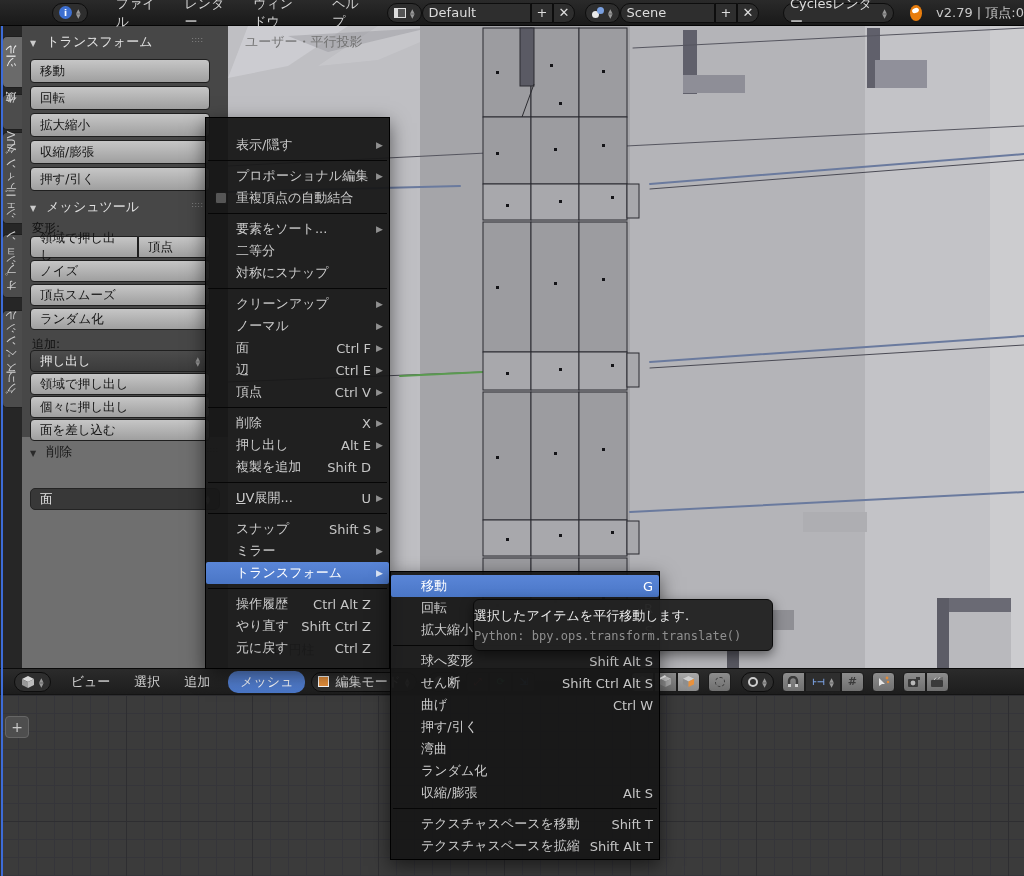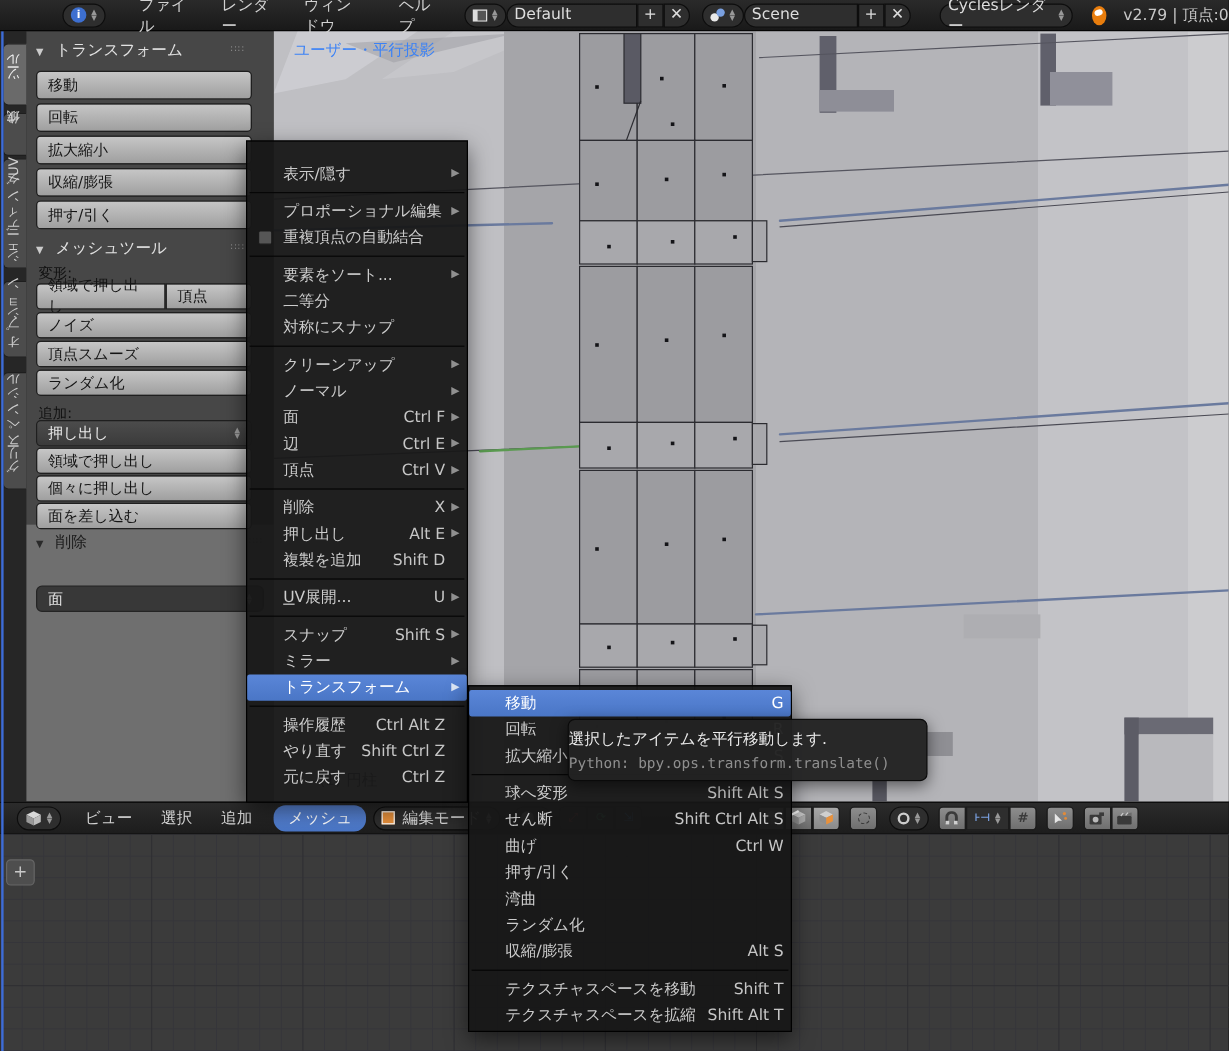--- a/index.html
+++ b/index.html
@@ -47,21 +47,21 @@
   .plabel { position:absolute; color:#111111; font-size:12px; }
   .btn { position:absolute; left:30px; width:180px; height:24px;
     background:linear-gradient(#c6c6c6,#9f9f9f); border:1px solid #1f1f1f; border-radius:4px;
     color:#141414; font-size:12.5px; display:flex; align-items:center; padding:0 9px; }
   .btn.dark { background:linear-gradient(#4c4c4c,#3b3b3b); color:#e9e9e9; justify-content:space-between; }
   .dd { position:absolute; background:#383838; border:1px solid #242424; border-radius:5px;
     color:#e4e4e4; font-size:12.5px; display:flex; align-items:center; justify-content:space-between; padding:0 9px; }
 
   
   .vp { left:228px; top:26px; width:796px; height:642px; z-index:1; background:#bfbfc3; }
-  .vp-label { left:245px; top:33px; color:#3b82f6; font-size:13px; z-index:2; }
+  .vp-label { left:245px; top:33px; color:#737373; font-size:13px; z-index:2; }
   .obj-label { left:266px; top:641px; color:#46464a; font-size:13px; z-index:2; }
 
   
   .menu { background:rgba(23,23,23,0.95); border:1px solid #000;
     box-shadow:0 6px 18px rgba(0,0,0,0.55); z-index:10; padding-top:16px; }
   .mrow { height:22px; display:flex; align-items:center; padding:0 6px 0 30px; position:relative;
     color:#cccccc; font-size:13px; cursor:default; }
   .mrow .lbl { flex:0 0 auto; }
   .mrow .sc { margin-left:auto; color:#c6c6c6; }
   .mrow .arr { width:12px; text-align:right; color:#909090; font-size:9px; }

